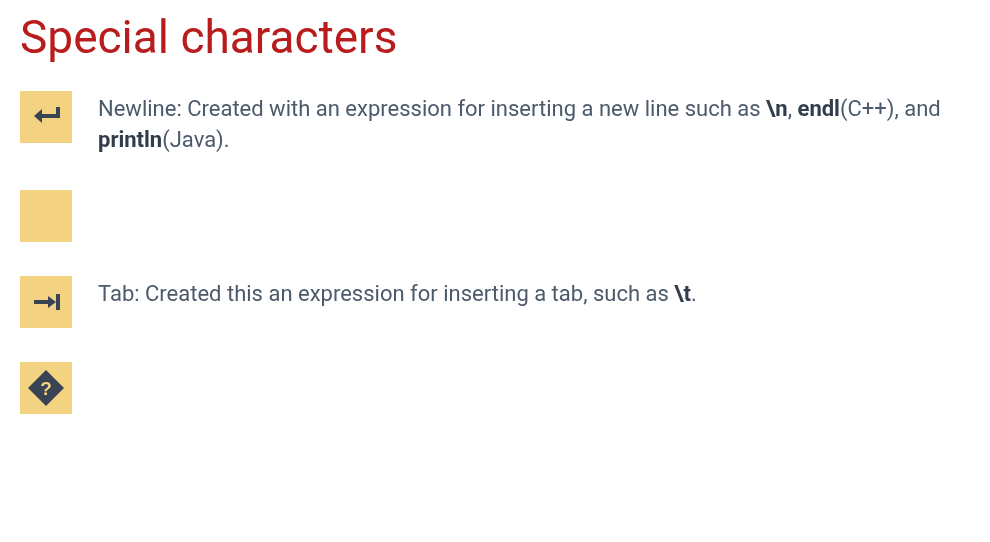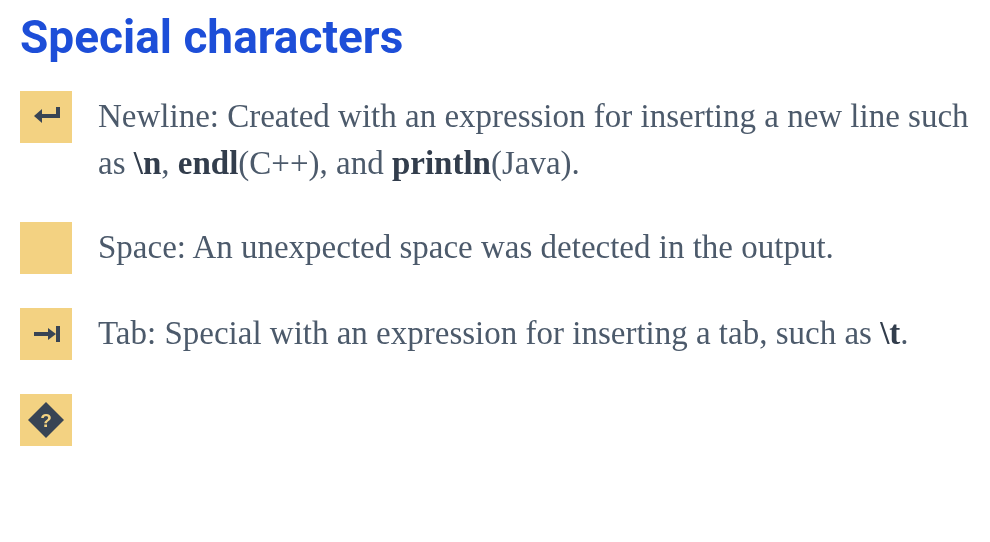--- a/index.html
+++ b/index.html
@@ -9,46 +9,45 @@
     }
     body {
       font-family: -apple-system, BlinkMacSystemFont, "Segoe UI", Roboto, "Helvetica Neue", Arial, sans-serif;
       background: #ffffff;
       padding: 12px 20px;
       color: #384454;
       width: 990px;
     }
     .heading {
       font-size: 46px;
-      font-weight: 700;
-      color: #1d4ed8;
+      font-weight: 400;
+      color: #b91c1c;
       margin-bottom: 28px;
       line-height: 1.1;
     }
     .item {
       display: flex;
       align-items: flex-start;
       margin-bottom: 34px;
       gap: 26px;
     }
     .icon-box {
       width: 52px;
       height: 52px;
       background: #f3d282;
       display: flex;
       align-items: center;
       justify-content: center;
       flex-shrink: 0;
     }
     .desc {
-      font-size: 33px;
+      font-size: 22px;
       line-height: 1.45;
       color: #4c5a6b;
       padding-top: 2px;
-      font-family: Liberation Serif, serif;
     }
     .desc b {
       font-weight: 700;
       color: #323d4c;
     }
     svg {
       display: block;
     }
   </style>
 </head>
@@ -63,33 +62,32 @@
       <path d="M 14 10 L 6 17 L 14 24 Z" fill="#384454"></path>
     </svg>
   </div>
   <div class="desc">
     <span>Newline: Created with an expression for inserting a new line such as </span><b>\n</b><span>, </span><b>endl</b><span>(C++), and </span><b>println</b><span>(Java).</span>
   </div>
 </div>
 
 <div class="item">
   <div class="icon-box"></div>
-  <div class="desc">Space: An unexpected space was detected in the output.</div>
 </div>
 
 <div class="item">
   <div class="icon-box">
     <svg width="36" height="36" viewBox="0 0 36 36">
       <line x1="6" y1="18" x2="24" y2="18" stroke="#384454" stroke-width="4"></line>
       <path d="M 20 12 L 28 18 L 20 24 Z" fill="#384454"></path>
       <line x1="30" y1="10" x2="30" y2="26" stroke="#384454" stroke-width="4" stroke-linecap="butt"></line>
     </svg>
   </div>
   <div class="desc">
-    <span>Tab: Special with an expression for inserting a tab, such as </span><b>\t</b><span>.</span>
+    <span>Tab: Created this an expression for inserting a tab, such as </span><b>\t</b><span>.</span>
   </div>
 </div>
 
 <div class="item">
   <div class="icon-box">
     <svg width="40" height="40" viewBox="0 0 40 40">
       <path d="M 20 2 L 38 20 L 20 38 L 2 20 Z" fill="#384454"></path>
       <text x="20" y="26.5" text-anchor="middle" font-size="19" font-weight="700" fill="#f3d282" font-family="Arial, sans-serif">?</text>
     </svg>
   </div>

